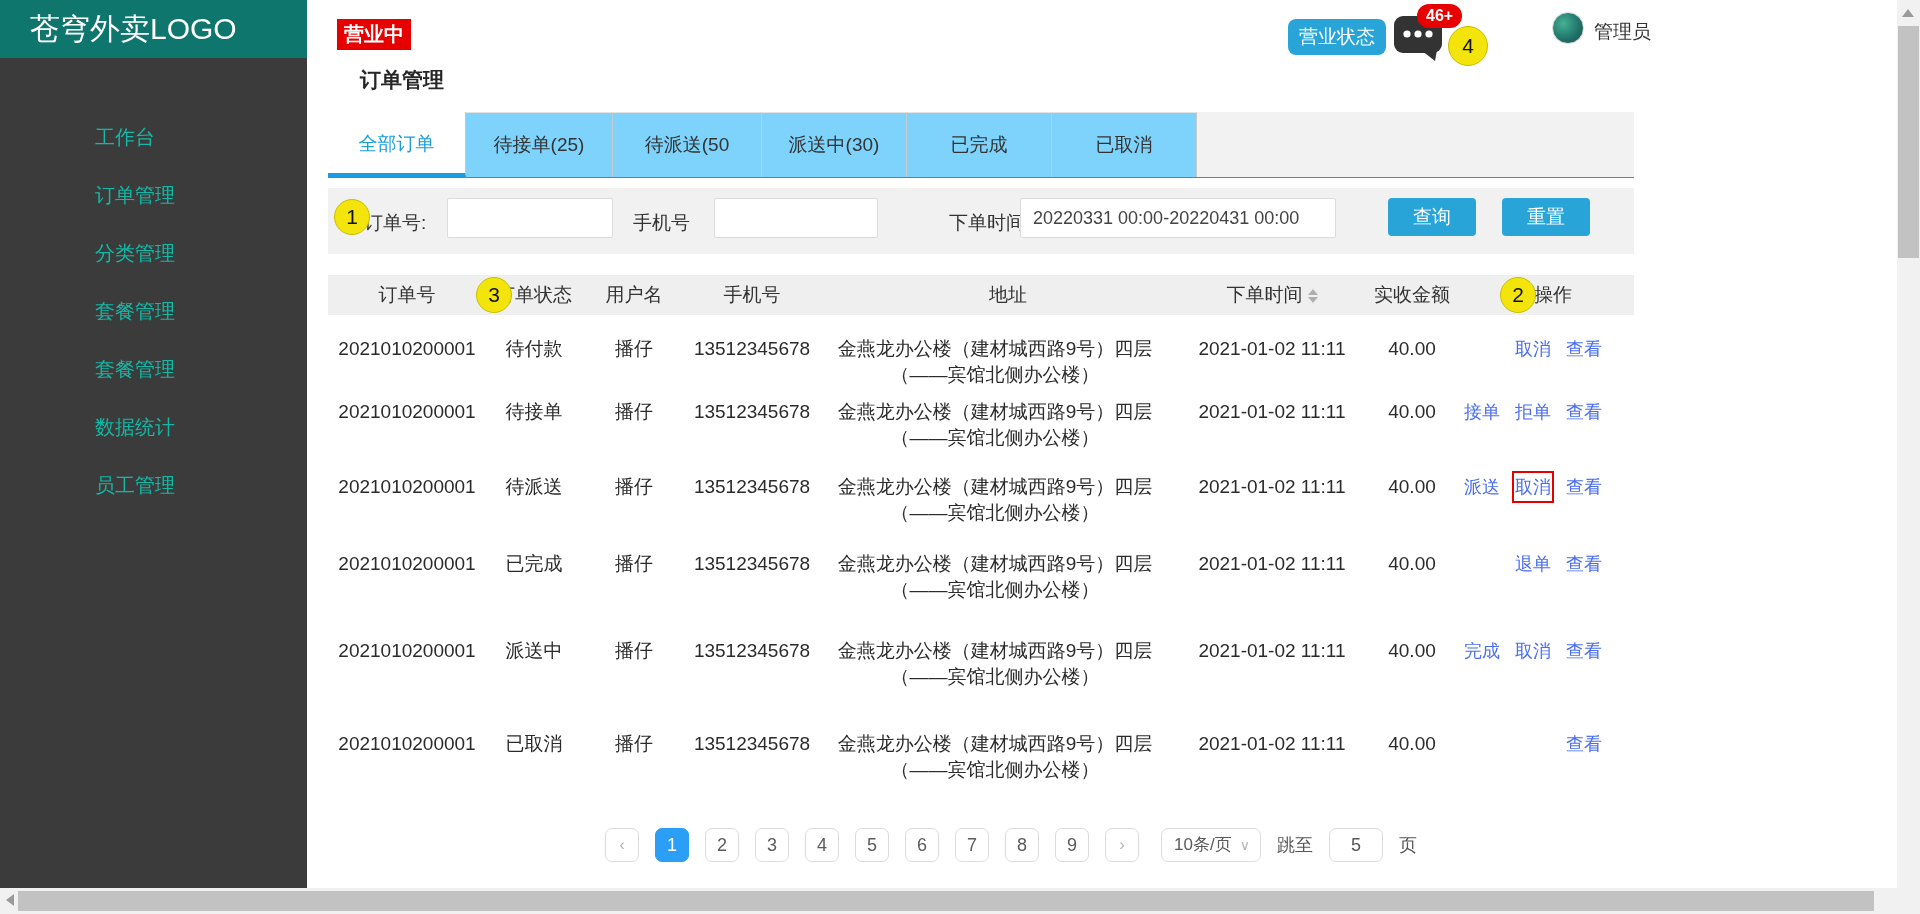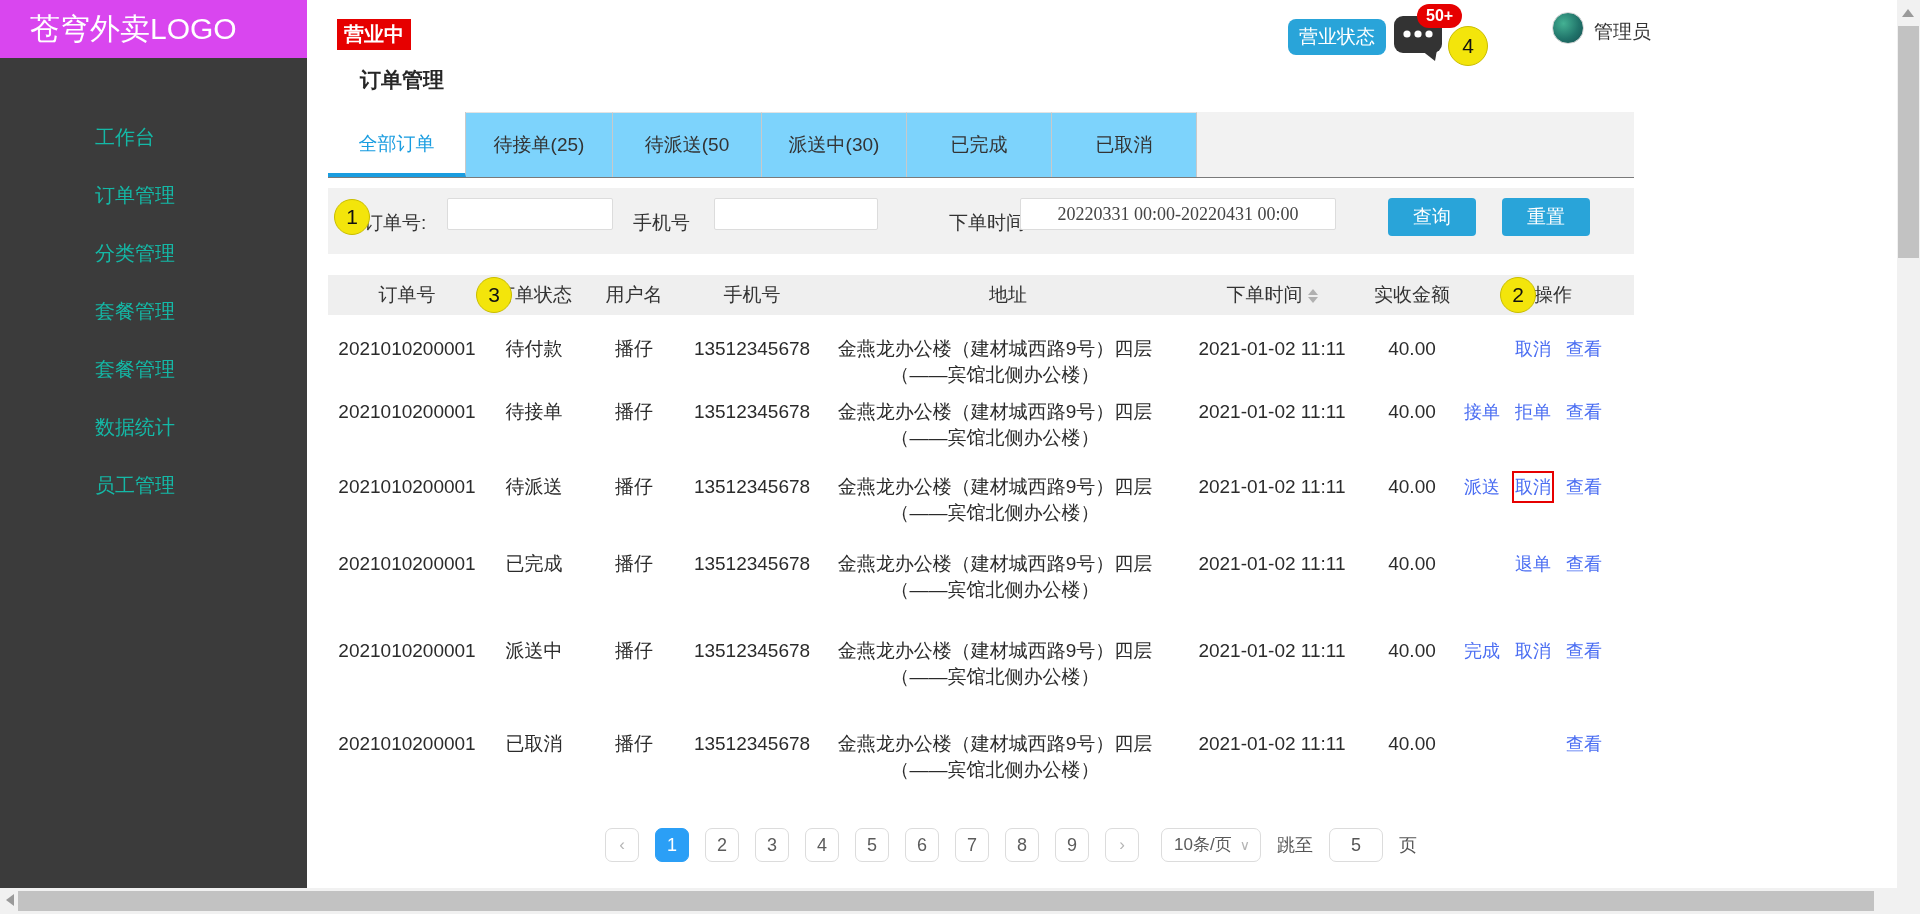--- a/index.html
+++ b/index.html
@@ -7,21 +7,21 @@
   body {
     position: relative;
     font-family: "Liberation Sans", "DejaVu Sans", sans-serif;
     background: #ffffff;
     overflow: hidden;
     color: #2b2b2b;
   }
 
   
   .sidebar { position:absolute; left:0; top:0; width:307px; height:888px; background:#3b3b3b; z-index:2; }
-  .logo { height:58px; background:#d946ef; color:#fff; font-size:30px; line-height:58px; padding-left:30px; white-space:nowrap; }
+  .logo { height:58px; background:#0f766e; color:#fff; font-size:30px; line-height:58px; padding-left:30px; white-space:nowrap; }
   .menu { margin-top:50px; }
   .menu-item { height:58px; line-height:58px; padding-left:95px; color:#14b8a6; font-size:20px; font-weight:normal; cursor:pointer; }
 
   
   .open-badge { position:absolute; left:337px; top:19px; background:#e60000; color:#fff; font-size:20px; font-weight:bold; padding:2px 7px; z-index:3; }
   .page-title { position:absolute; left:360px; top:66px; font-size:21px; font-weight:bold; color:#262626; }
   .biz-btn { position:absolute; left:1288px; top:19px; width:98px; height:36px; background:#29a4d9; color:#fff; font-size:19px; border:none; border-radius:8px; cursor:pointer; }
   .chat-icon { position:absolute; left:1393px; top:14px; z-index:1; cursor:pointer; }
   .notif-badge { position:absolute; left:1417px; top:4px; background:#e60000; color:#fff; font-size:16px; font-weight:bold; border-radius:13px; padding:3px 9px; z-index:4; }
   .avatar { position:absolute; left:1552px; top:12px; width:32px; height:32px; border-radius:50%;
@@ -38,22 +38,22 @@
 
   
   .tabbar { position:absolute; left:0; top:0; width:1306px; height:66px; background:#f2f2f2; border-bottom:1px solid #7a7a7a; display:flex; }
   .tab { height:65px; line-height:64px; text-align:center; font-size:19px; color:#333; background:#7dd3fc;
          border-right:1px solid #c9c9c9; border-top:1px solid #e3e3e3; cursor:pointer; }
   .tab.active { color:#1a9de0; background:#ffffff; border-bottom:4px solid #1a9de0; border-top:none; }
 
   
   .filterbar { position:absolute; left:0; top:76px; width:1306px; height:66px; background:#f1f1f1; }
   .f-label { position:absolute; top:22px; font-size:19px; color:#333; }
-  .f-input { position:absolute; top:10px; height:32px; background:#fff; border:1px solid #dcdcdc; border-radius:2px;
-             font-size:18px; color:#444; padding:0 12px; font-family:Liberation Serif, serif;text-align:center; }
+  .f-input { position:absolute; top:10px; height:40px; background:#fff; border:1px solid #dcdcdc; border-radius:2px;
+             font-size:18px; color:#444; padding:0 12px; font-family:Liberation Sans, sans-serif; }
   .lbl-order { left:36px; }   .in-order { left:119px; width:166px; }
   .lbl-phone { left:305px; }  .in-phone { left:386px; width:164px; }
   .lbl-time  { left:621px; }  .in-time  { left:692px; width:316px; }
   .btn-blue { position:absolute; top:10px; width:88px; height:38px; background:#29a4d9; color:#fff; font-size:19px;
               border:none; border-radius:4px; cursor:pointer; }
   .btn-search { left:1060px; } .btn-reset { left:1174px; }
 
   
   .thead { position:absolute; left:0; top:163px; width:1306px; height:40px; background:#efefef; font-size:19px; color:#333; }
   .cell { position:absolute; line-height:26px; white-space:nowrap; }
@@ -123,21 +123,21 @@
 <div class="page-title">订单管理</div>
 <button class="biz-btn">营业状态</button>
 
 <svg class="chat-icon" width="54" height="48" viewBox="0 0 54 48">
   <rect x="1" y="2" width="48" height="37" rx="9" fill="#333333"></rect>
   <polygon points="28,36 44,36 42,47" fill="#333333"></polygon>
   <circle cx="14" cy="20" r="3.6" fill="#ffffff"></circle>
   <circle cx="25" cy="20" r="3.6" fill="#ffffff"></circle>
   <circle cx="36" cy="20" r="3.6" fill="#ffffff"></circle>
 </svg>
-<span class="notif-badge">50+</span>
+<span class="notif-badge">46+</span>
 <div class="annot annot-4">4</div>
 
 <div class="avatar"></div>
 <span class="admin-label">管理员</span>
 
 <div class="card">
 
   <div class="tabbar">
       <div class="tab active" style="width: 138px;">全部订单</div>
       <div class="tab" style="width: 147px;">待接单(25)</div>

